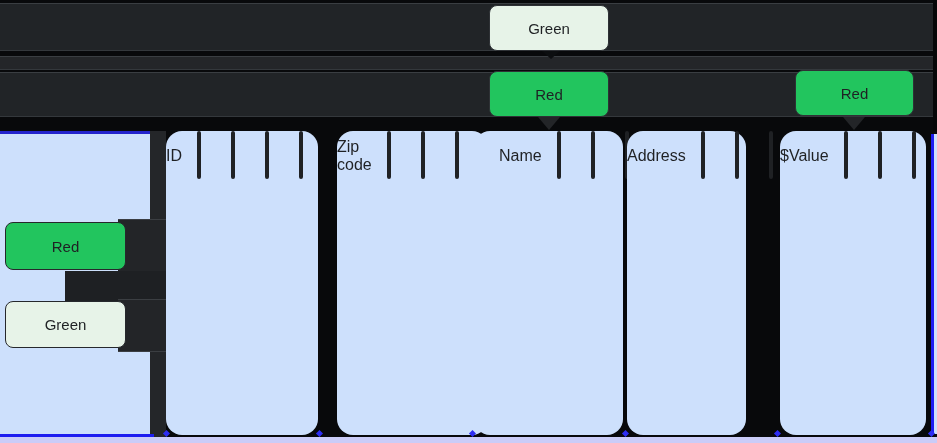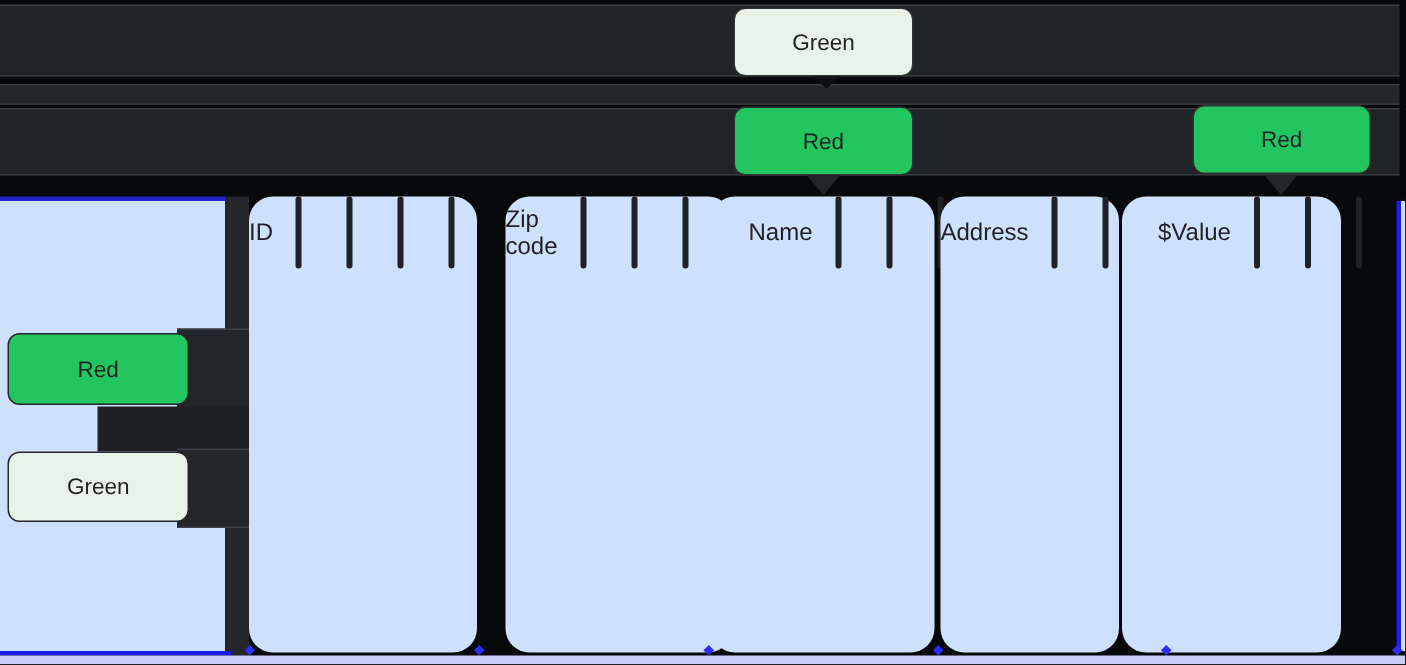--- a/index.html
+++ b/index.html
@@ -63,21 +63,21 @@
     font-size:16px;color:#1f2124;padding-top:2px;box-sizing:border-box;
   }
   .cell{
     height:48px;min-height:48px;margin:0 15px 17px 15px;background:#ffffff;
     border:2px solid #1f2124;border-radius:8px;box-sizing:border-box;
   }
   .col-id{left:166px;width:152px;}
   .col-zip{left:337px;width:151px;}
   .col-name{left:474px;width:149px;padding-left:25px;}
   .col-address{left:627px;width:119px;}
-  .col-value{left:748px;width:146px;padding-left:24px;}
+  .col-value{left:780px;width:146px;}
   .col-sliver{position:absolute;left:934px;top:134px;width:3px;height:300px;background:#cde0fc;}
 
   
   .dot{position:absolute;top:431px;width:5px;height:5px;background:#2d2df2;transform:rotate(45deg);}
   .dot1{left:164px;} .dot2{left:317px;} .dot3{left:470px;}
   .dot4{left:623px;} .dot5{left:775px;} .dot6{left:929px;}
 </style>
 </head>
 <body>
 

